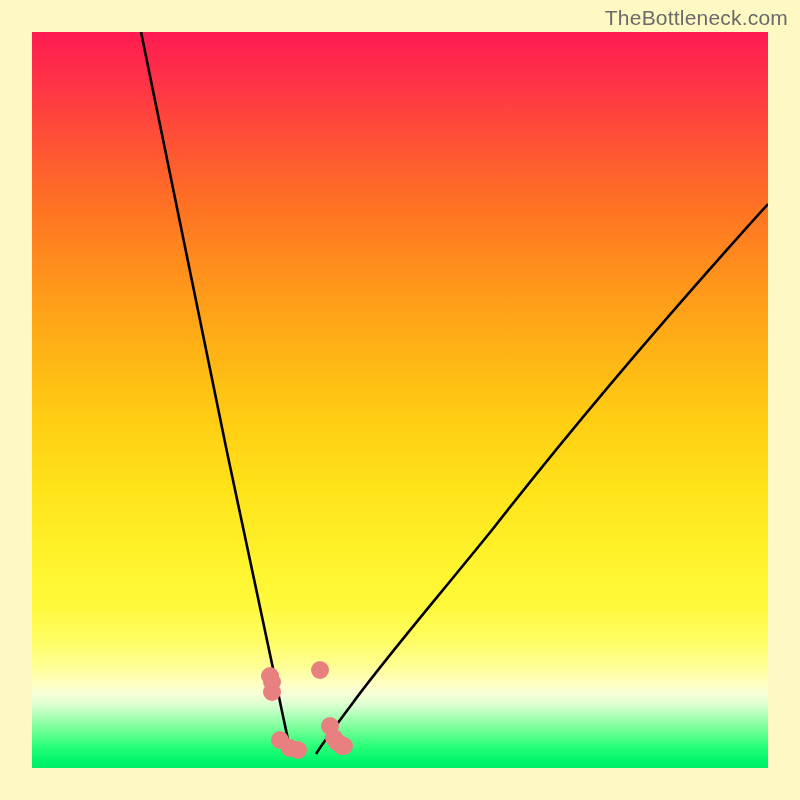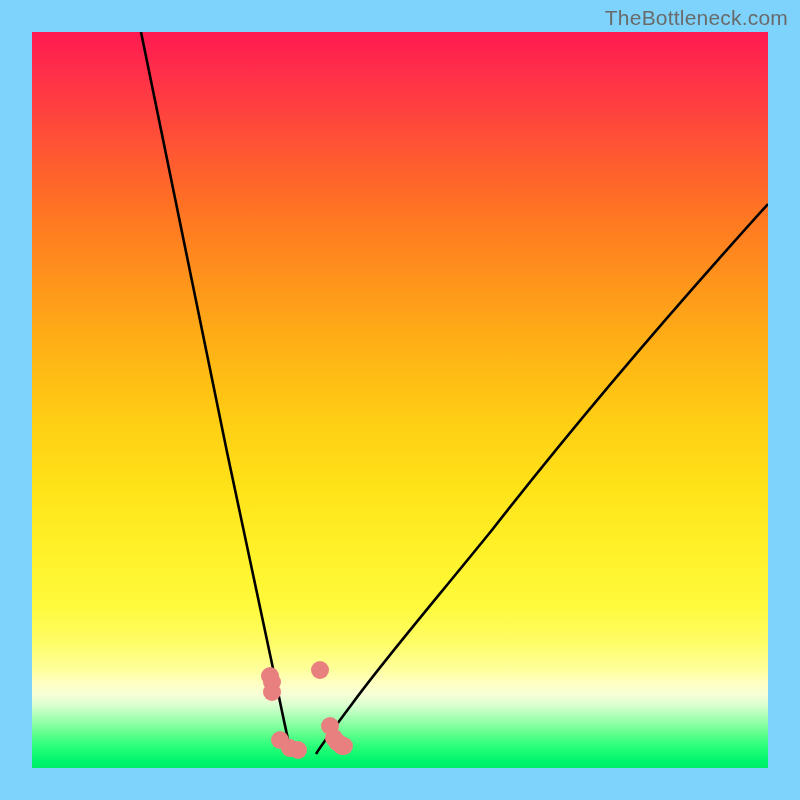--- a/index.html
+++ b/index.html
@@ -10,21 +10,21 @@
     background: #000;
     overflow: hidden;
     font-family: Arial, Helvetica, sans-serif;
   }
   .frame {
     position: absolute;
     left: 0;
     top: 0;
     width: 800px;
     height: 800px;
-    background: #7dd3fc;
+    background: #fef9c3;
   }
   .plot {
     position: absolute;
     left: 32px;
     top: 32px;
     width: 736px;
     height: 736px;
     overflow: hidden;
   }
   .gradient {

